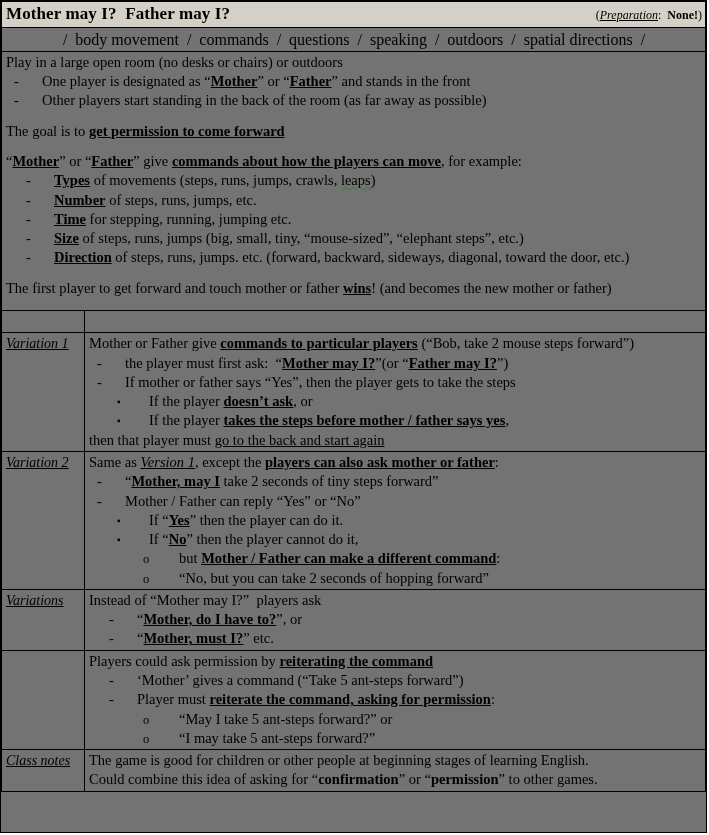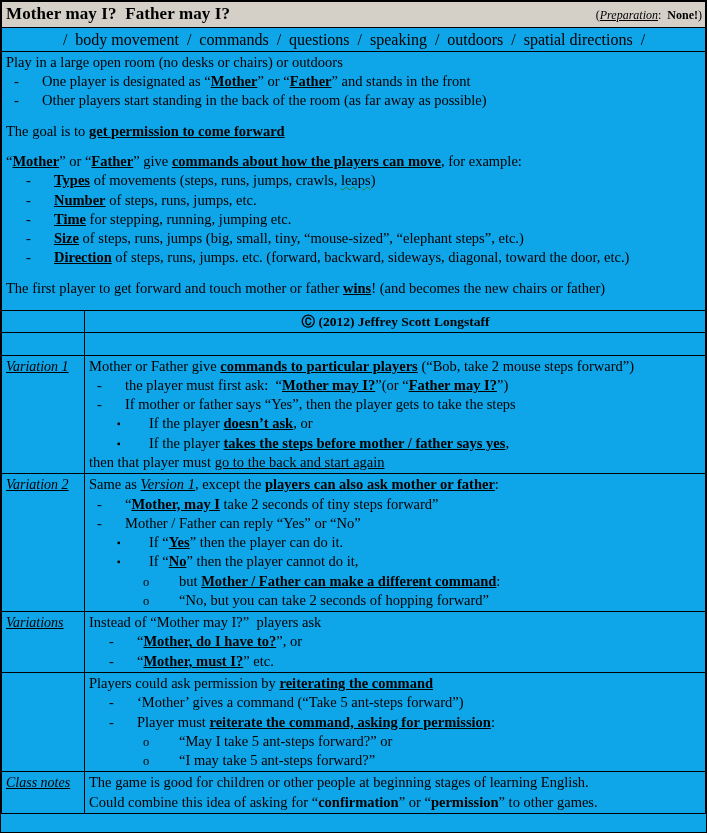--- a/index.html
+++ b/index.html
@@ -5,21 +5,21 @@
   html,body{margin:0;padding:0;background:#ffffff;}
   body{
     width:709px;height:835px;overflow:hidden;
     font-family:"Liberation Serif","DejaVu Serif",serif;
     color:#000;
   }
   .page{
     width:707px;height:833px;
     border:1px solid #000;
     box-sizing:border-box;
-    background:#0ea5e9;
+    background:#737373;
   }
   table.doc{
     width:100%;border-collapse:collapse;table-layout:fixed;
   }
   table.doc td{
     border:1px solid #000;
     vertical-align:top;
     padding:1px 3px 1px 4px;
     font-size:14.5px;
     line-height:1.33;
@@ -116,32 +116,26 @@
       <div class="line d1b"><span class="dash">-</span><u class="b">Number</u><span> of steps, runs, jumps, etc.</span></div>
 
       <div class="line d1b"><span class="dash">-</span><u class="b">Time</u><span> for stepping, running, jumping etc.</span></div>
 
       <div class="line d1b"><span class="dash">-</span><u class="b">Size</u><span> of steps, runs, jumps (big, small, tiny, “mouse-sized”, “elephant steps”, etc.)</span></div>
 
       <div class="line d1b"><span class="dash">-</span><u class="b">Direction</u><span> of steps, runs, jumps. etc. (forward, backward, sideways, diagonal, toward the door, etc.)</span></div>
 
       <div class="blank"></div>
 
-      <div class="line"><span>The first player to get forward and touch mother or father </span><u class="b">wins</u><span>! (and becomes the new chairs or father)</span></div>
-
-      <div class="blank"></div>
-    </td>
-  </tr>
-
-  <tr>
-    <td class="label-cell">&nbsp;</td>
-    <td class="center">
-      <span class="copy">Ⓒ</span><span class="copy"> (2012) Jeffrey Scott Longstaff</span>
-    </td>
-  </tr>
+      <div class="line"><span>The first player to get forward and touch mother or father </span><u class="b">wins</u><span>! (and becomes the new mother or father)</span></div>
+
+      <div class="blank"></div>
+    </td>
+  </tr>
+
 
   <tr class="emptyrow">
     <td class="label-cell">&nbsp;</td>
     <td>&nbsp;</td>
   </tr>
 
 
   <tr>
     <td class="label-cell">
       <span class="rowlabel">Variation 1</span>

